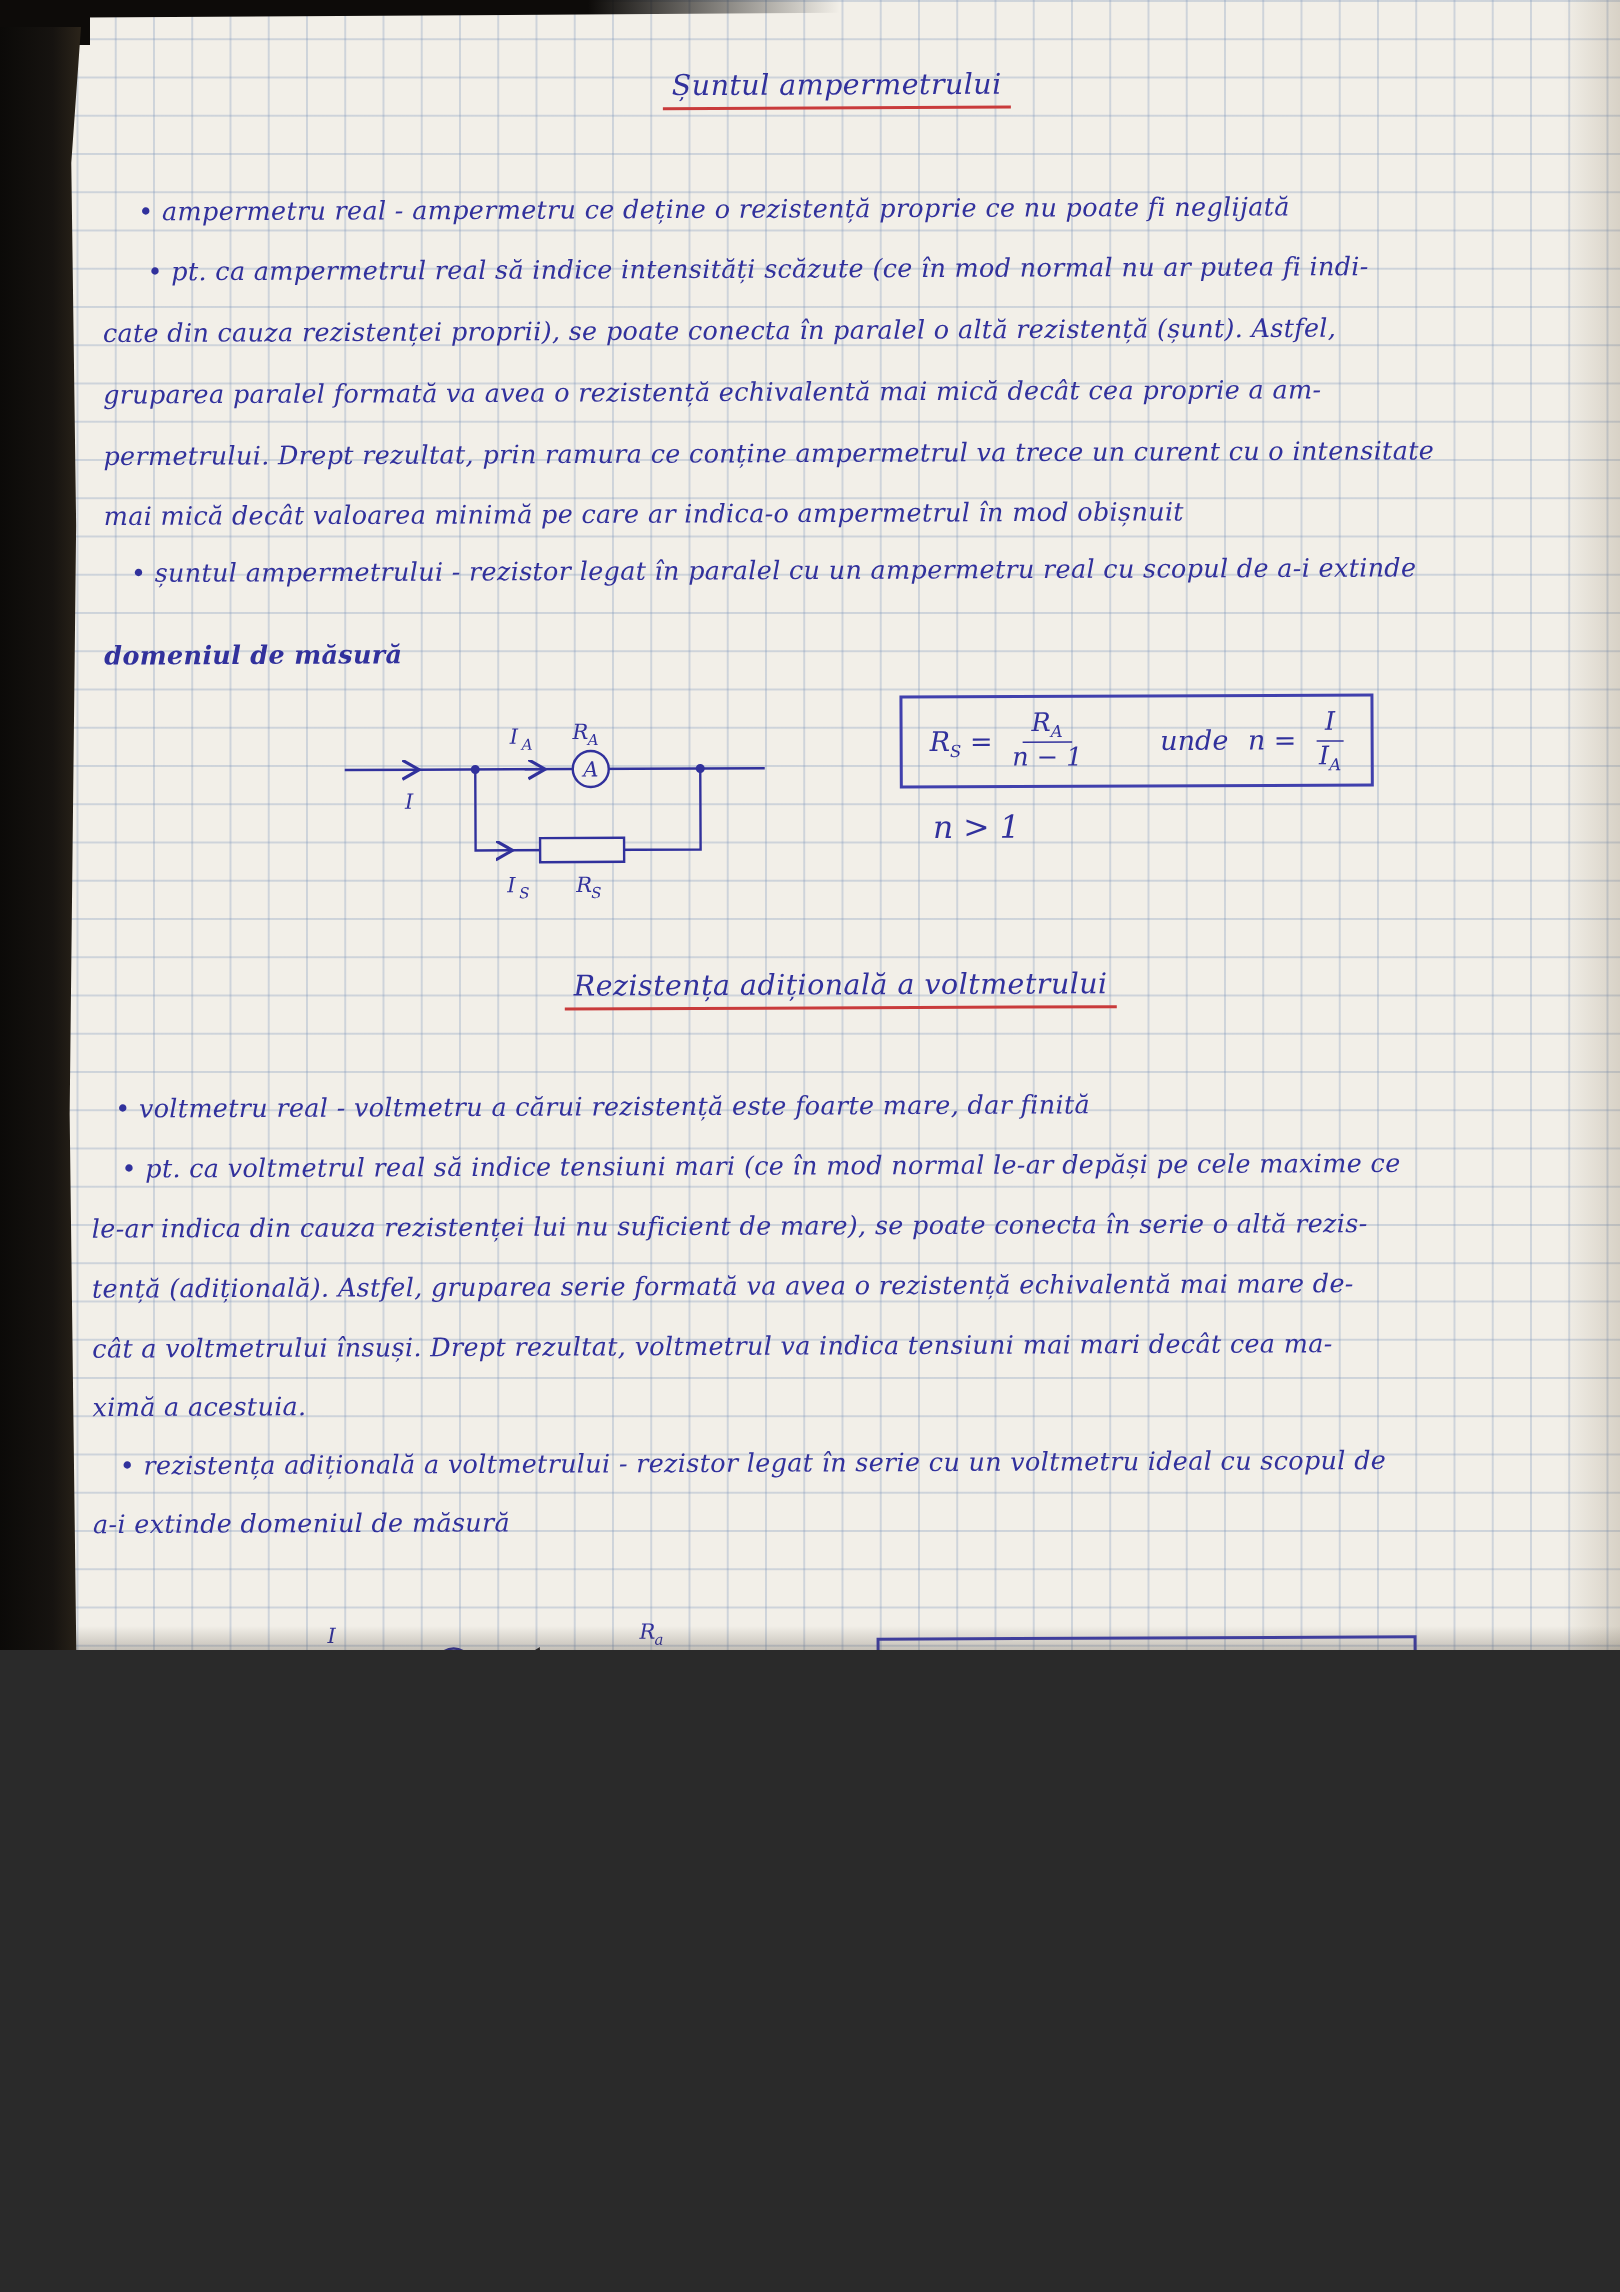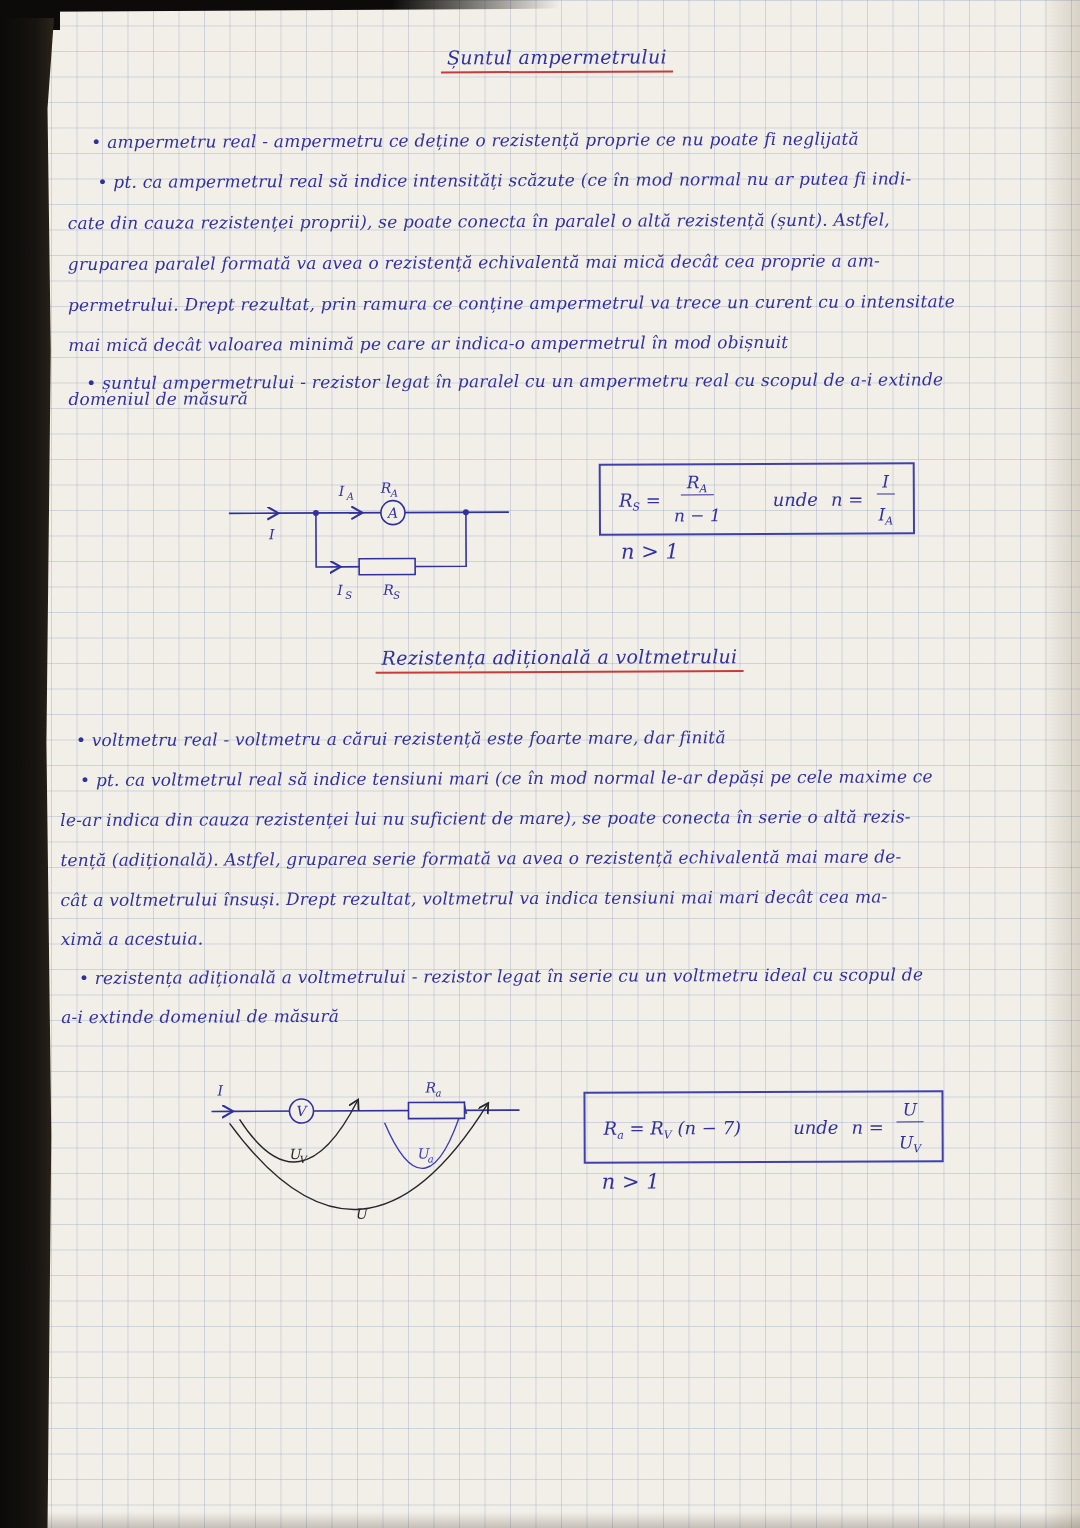--- a/index.html
+++ b/index.html
@@ -1,17 +1,17 @@
 <!DOCTYPE html>
 <html><head>
 <meta charset="utf-8">
 <style>
   html,body{margin:0;padding:0;background:#2a2a2a;}
   .page{
-    position:relative;width:1080px;height:1528px;overflow:hidden;
+    position:relative;width:1080px;height:1100px;overflow:hidden;
     background-color:#f2efe8;
     background-image:
       linear-gradient(rgba(122,148,186,0.30) 1px, transparent 1px),
       linear-gradient(90deg, rgba(122,148,186,0.30) 1px, transparent 1px);
     background-size:25.5px 25.5px;
     font-family:"DejaVu Serif", serif;
   }
   .content{position:absolute;inset:0;transform:rotate(-0.25deg);transform-origin:50% 50%;z-index:2;}
   .handline{
     position:absolute;white-space:nowrap;font-style:italic;
@@ -23,21 +23,21 @@
     font-style:italic;font-size:19px;color:#31319c;letter-spacing:0.3px;
   }
   .title .u{border-bottom:2.2px solid #c93b3b;padding:0 6px 3px;}
   .fbox{
     position:absolute;border:2px solid #4040ad;padding:8px 18px;
     display:flex;align-items:center;gap:13px;
     font-style:italic;font-size:18px;color:#31319c;background:transparent;
   }
   .frac{display:inline-flex;flex-direction:column;align-items:center;line-height:1.15;font-size:17px;}
   .frac .n{border-bottom:1.7px solid #31319c;padding:0 6px 1px;text-align:right;}
-  .frac .d{padding-top:11px;}
+  .frac .d{padding-top:1px;}
   .sb{font-size:11px;position:relative;top:4px;letter-spacing:0;}
   .spacer{display:inline-block;width:26px;}
   .cond{position:absolute;font-style:italic;font-size:21px;color:#31319c;}
   .circuit{position:absolute;}
   svg text{font-family:"DejaVu Serif",serif;font-style:italic;fill:#31319c;font-size:14px;}
   svg text.svgsub{font-size:10px;}
   svg text.blk{fill:#26262c;}
   svg text.blu{fill:#3c3cb4;}
   .edge-left{
     position:absolute;left:0;top:18px;width:54px;height:1510px;z-index:6;
@@ -70,21 +70,21 @@
       <span class="u">Șuntul ampermetrului</span>
     </div>
 
     <div class="handline bullet" style="left:80px;top:130px;">• ampermetru real - ampermetru ce deține o rezistență proprie ce nu poate fi neglijată</div>
     <div class="handline bullet" style="left:86px;top:170px;">• pt. ca ampermetrul real să indice intensități scăzute (ce în mod normal nu ar putea fi indi-</div>
     <div class="handline" style="left:70px;top:211px;">cate din cauza rezistenței proprii), se poate conecta în paralel o altă rezistență (șunt). Astfel,</div>
     <div class="handline" style="left:70px;top:252px;">gruparea paralel formată va avea o rezistență echivalentă mai mică decât cea proprie a am-</div>
     <div class="handline" style="left:70px;top:293px;">permetrului. Drept rezultat, prin ramura ce conține ampermetrul va trece un curent cu o intensitate</div>
     <div class="handline" style="left:70px;top:333px;">mai mică decât valoarea minimă pe care ar indica-o ampermetrul în mod obișnuit</div>
     <div class="handline bullet" style="left:74px;top:371px;">• șuntul ampermetrului - rezistor legat în paralel cu un ampermetru real cu scopul de a-i extinde</div>
-    <div class="handline" style="left:70px;top:387px;">domeniul de măsură</div>
+    <div class="handline" style="left:70px;top:426px;font-weight:bold;">domeniul de măsură</div>
 
     <div class="circuit" style="left:222px;top:462px;">
       <svg width="300" height="148" viewBox="0 0 300 148">
         <defs>
           <marker id="ar1" markerWidth="9" markerHeight="9" refX="6" refY="4" orient="auto">
             <path d="M0,0 L7,4 L0,8" fill="none" stroke="#31319c" stroke-width="1.3"></path>
           </marker>
         </defs>
         <g stroke="#31319c" stroke-width="1.6" fill="none">
           <path d="M8,50 H56" marker-end="url(#ar1)"></path>

